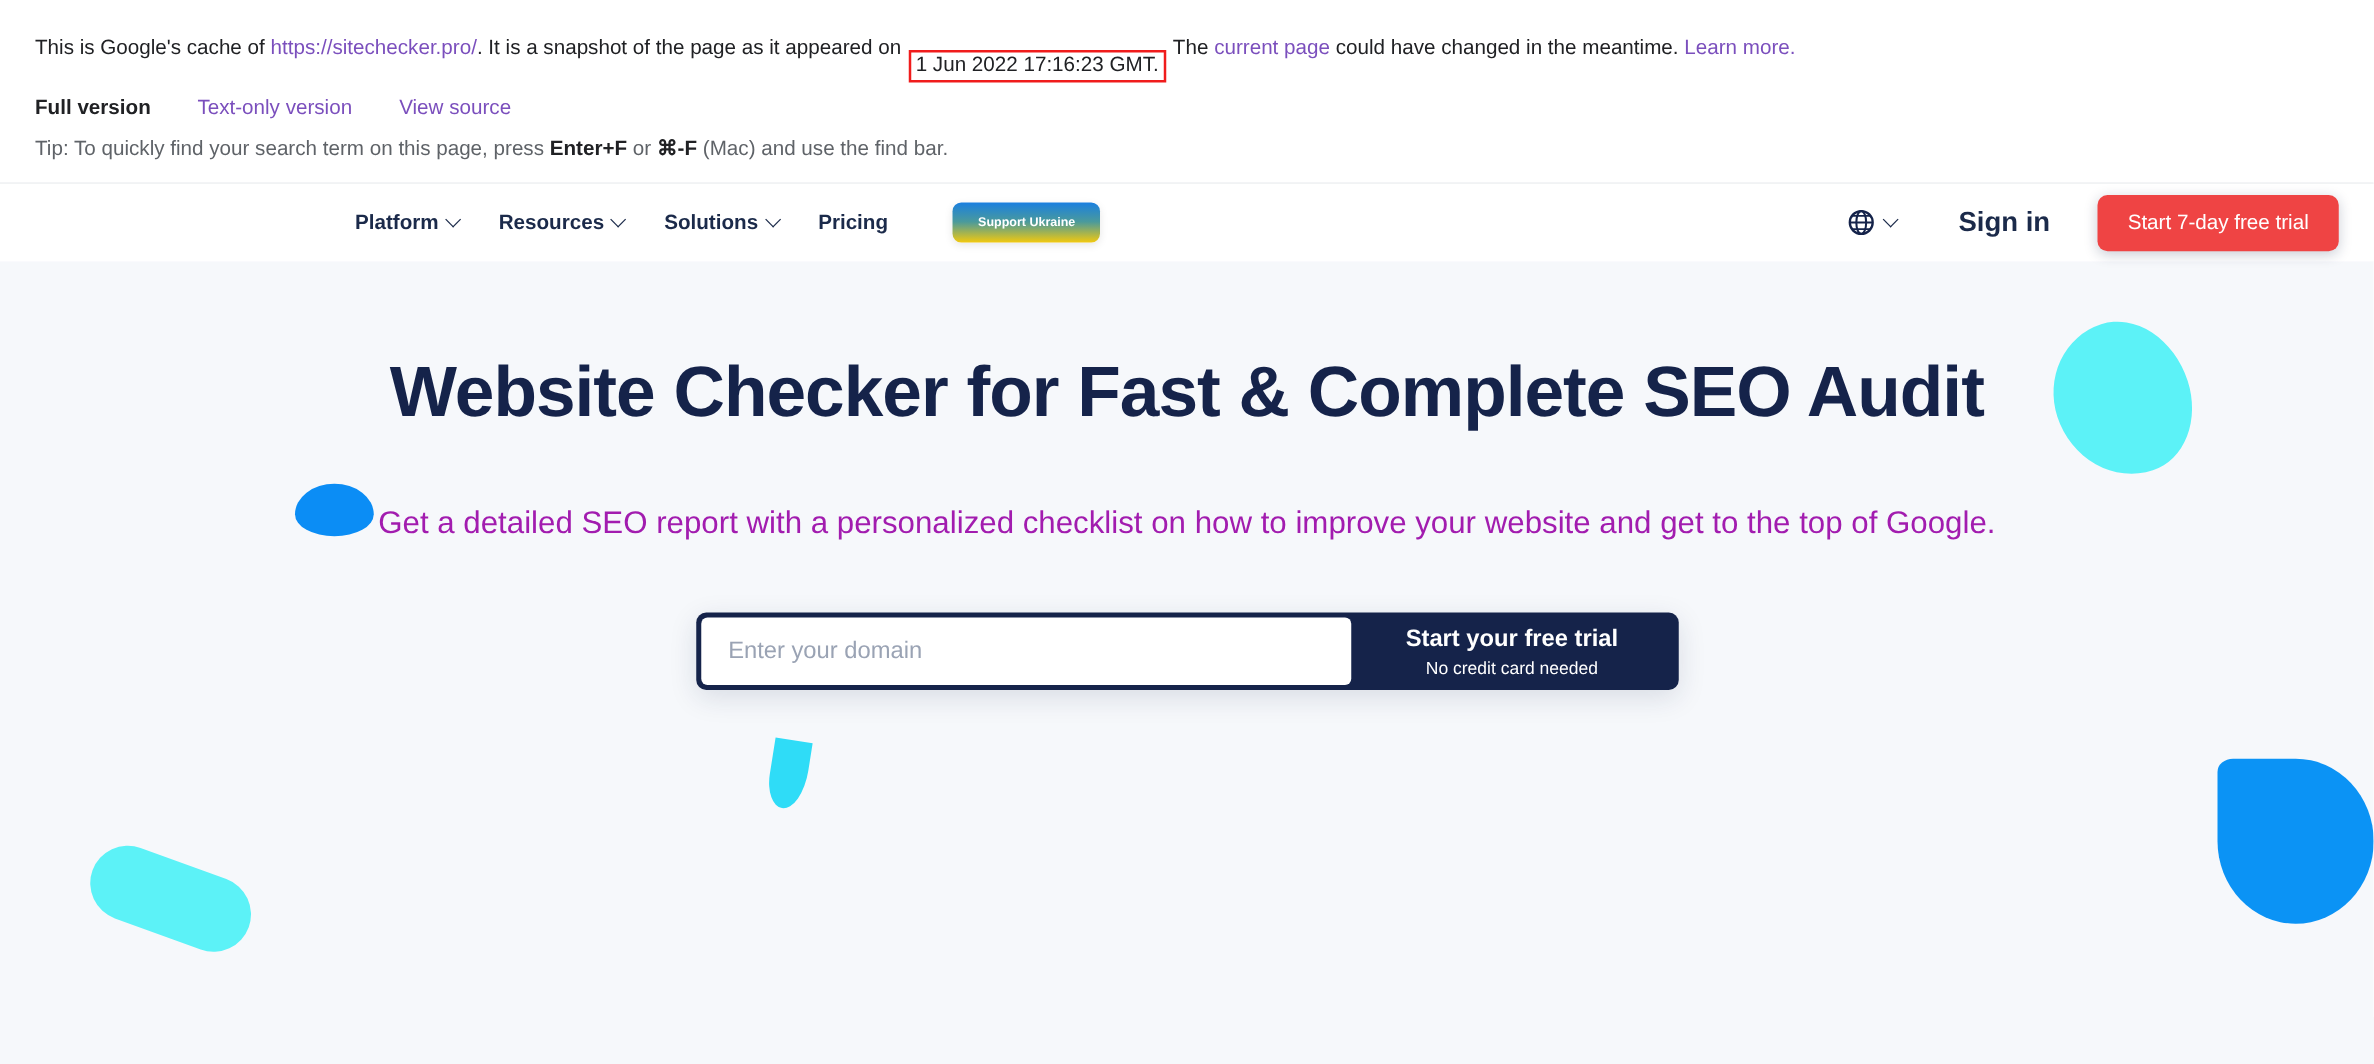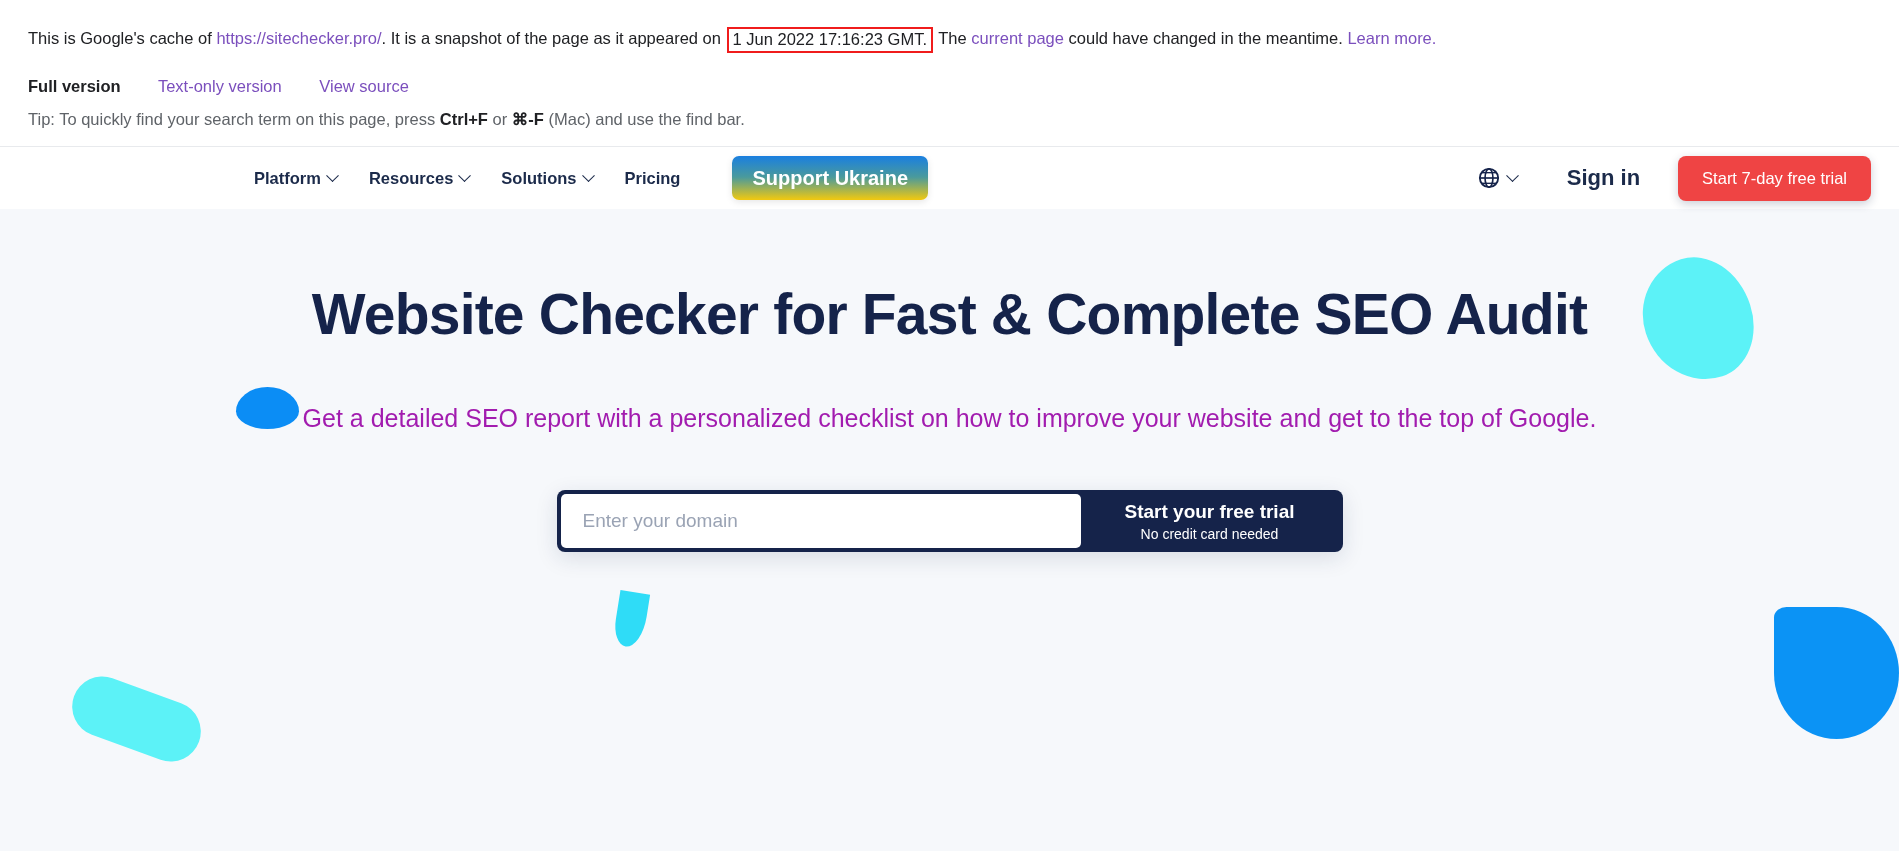--- a/index.html
+++ b/index.html
@@ -25,21 +25,21 @@
   }
   .cache-link { color: #7b4fbd; text-decoration: none; }
   .date-highlight {
     display: inline-block;
     border: 2.5px solid #f01c1c;
     padding: 1px 4px 2px 4px;
     margin: 12px 1px;
     line-height: 19px;
     vertical-align: baseline;
     position: relative;
-    top: 1px;
+    top: 14px;
   }
   .cache-versions {
     margin-top: 11px;
     font-size: 16.5px;
     line-height: 22px;
     white-space: nowrap;
   }
   .cache-versions .bold-ver {
     color: #202124;
     font-weight: bold;
@@ -87,21 +87,21 @@
     font-size: 10.5px;
     color: #8f97a8;
     margin-top: 4px;
     letter-spacing: 0.1px;
   }
 
   .nav-links {
     display: flex;
     align-items: center;
     gap: 32px;
-    margin-left: 44px;
+    margin-left: 74px;
   }
   .nav-item {
     display: flex;
     align-items: center;
     gap: 7px;
     font-size: 16.5px;
     font-weight: bold;
     color: #1b2a4a;
     text-decoration: none;
     cursor: pointer;
@@ -109,27 +109,27 @@
   }
   .chev {
     width: 9px; height: 9px;
     border-right: 1.8px solid #1b2a4a;
     border-bottom: 1.8px solid #1b2a4a;
     transform: rotate(45deg) translate(-2px,-2px);
   }
 
   .btn-ukraine {
     margin-left: 52px;
-    height: 44px;
+    height: 32px;
     padding: 0 20px;
     border: none;
     border-radius: 7px;
     background: linear-gradient(180deg, #1a7fe0 0%, #4a9a9c 48%, #f2c90f 100%);
     color: #ffffff;
-    font-size: 20px;
+    font-size: 10px;
     font-weight: bold;
     font-family: inherit;
     cursor: pointer;
     white-space: nowrap;
     box-shadow: 0 2px 7px rgba(0,0,0,0.10);
   }
 
   .nav-right {
     margin-left: auto;
     display: flex;
@@ -289,21 +289,21 @@
   </div>
 
   <div class="cache-versions">
     <span class="bold-ver">Full version</span>
     <a href="#">Text-only version</a>
     <a href="#">View source</a>
   </div>
 
   <div class="cache-tip">
     <span>Tip: To quickly find your search term on this page, press</span>
-    <b>Ctrl+F</b>
+    <b>Enter+F</b>
     <span>or</span>
     <b>⌘-F</b>
     <span>(Mac) and use the find bar.</span>
   </div>
 </div>
 
 <nav class="site-nav">
 
 
   <div class="nav-links">

